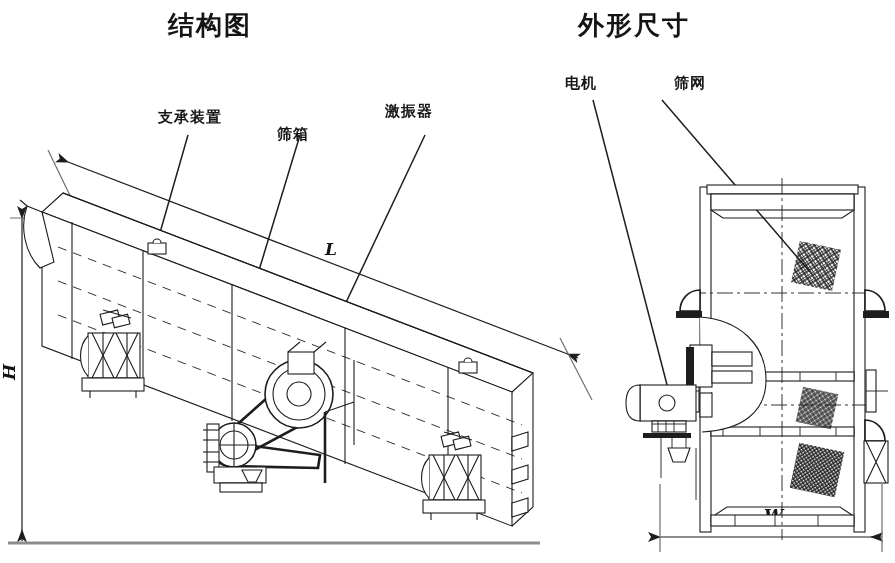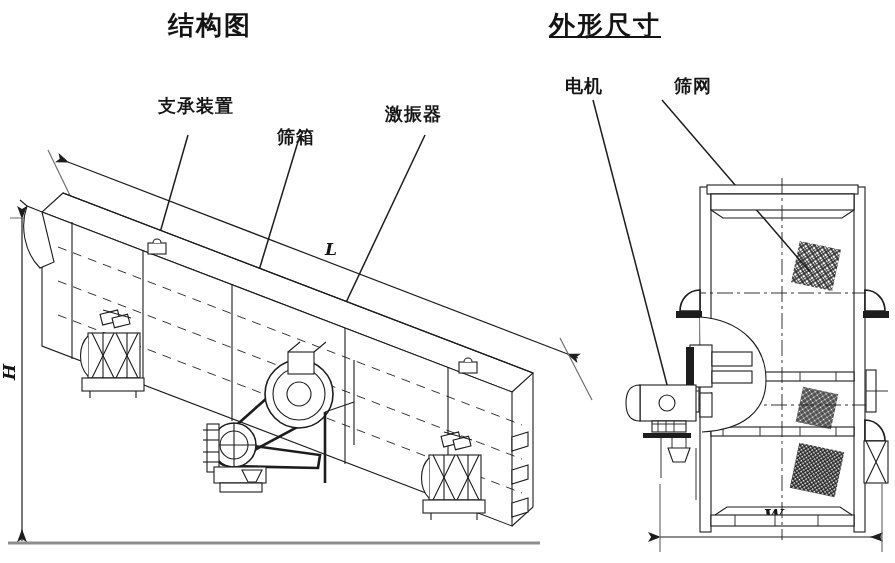--- a/index.html
+++ b/index.html
@@ -8,21 +8,21 @@
     font-family:"DejaVu Sans","Liberation Sans",sans-serif;
     color:#1a1a1a;
   }
   #root{position:relative;width:895px;height:489px;}
   svg.drawing{position:absolute;left:0;top:0;width:895px;height:563px;}
   .ttl{
     position:absolute;font-size:26px;font-weight:bold;letter-spacing:2px;
     color:#141414;white-space:nowrap;
   }
   .cal{
-    position:absolute;font-size:18px;font-weight:bold;letter-spacing:1px;
+    position:absolute;font-size:15px;font-weight:bold;letter-spacing:1px;
     color:#161616;white-space:nowrap;
   }
   .dim{
     position:absolute;font-size:17px;font-style:italic;font-weight:bold;
     color:#141414;white-space:nowrap;font-family:"DejaVu Serif","Liberation Serif",serif;
   }
   .dim.rot{transform:rotate(-90deg);transform-origin:center center;}
   .ln{stroke:#1d1d1d;fill:none;}
   .thin{stroke-width:1.1;}
   .med{stroke-width:1.6;}
@@ -35,23 +35,23 @@
   .gnd{stroke:#8d8d8d;stroke-width:3;}
   .dimline{stroke:#1d1d1d;stroke-width:1.2;}
   .ext{stroke:#6f6f6f;stroke-width:1.2;}
 </style>
 </head>
 <body>
 
 <div id="root">
 
   <div class="ttl" style="left:168px;top:8px;">结构图</div>
-  <div class="ttl" style="left:549px;top:8px;text-decoration:underline;">外形尺寸</div>
-
-  <div class="cal" style="left:158px;top:94px;">支承装置</div>
+  <div class="ttl" style="left:578px;top:8px;">外形尺寸</div>
+
+  <div class="cal" style="left:158px;top:108px;">支承装置</div>
   <div class="cal" style="left:277px;top:125px;">筛箱</div>
   <div class="cal" style="left:385px;top:102px;">激振器</div>
   <div class="cal" style="left:565px;top:74px;">电机</div>
   <div class="cal" style="left:630px;top:74px;margin-left:44px;">筛网</div>
 
   <div class="dim" style="left:325px;top:239px;">L</div>
   <div class="dim rot" style="left:1px;top:362px;">H</div>
   <div class="dim" style="left:764px;top:505px;">W</div>
 
   <svg class="drawing" viewBox="0 0 895 563">

